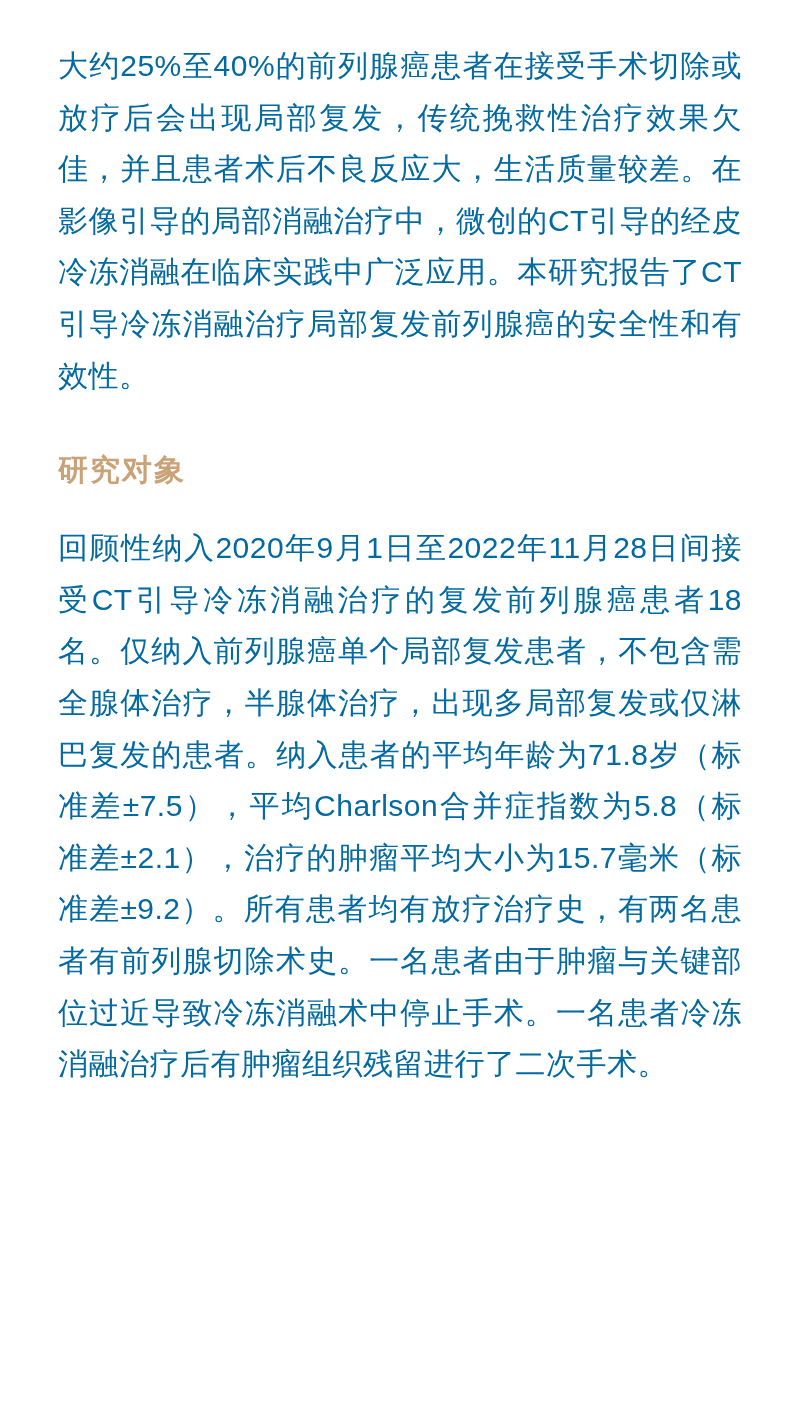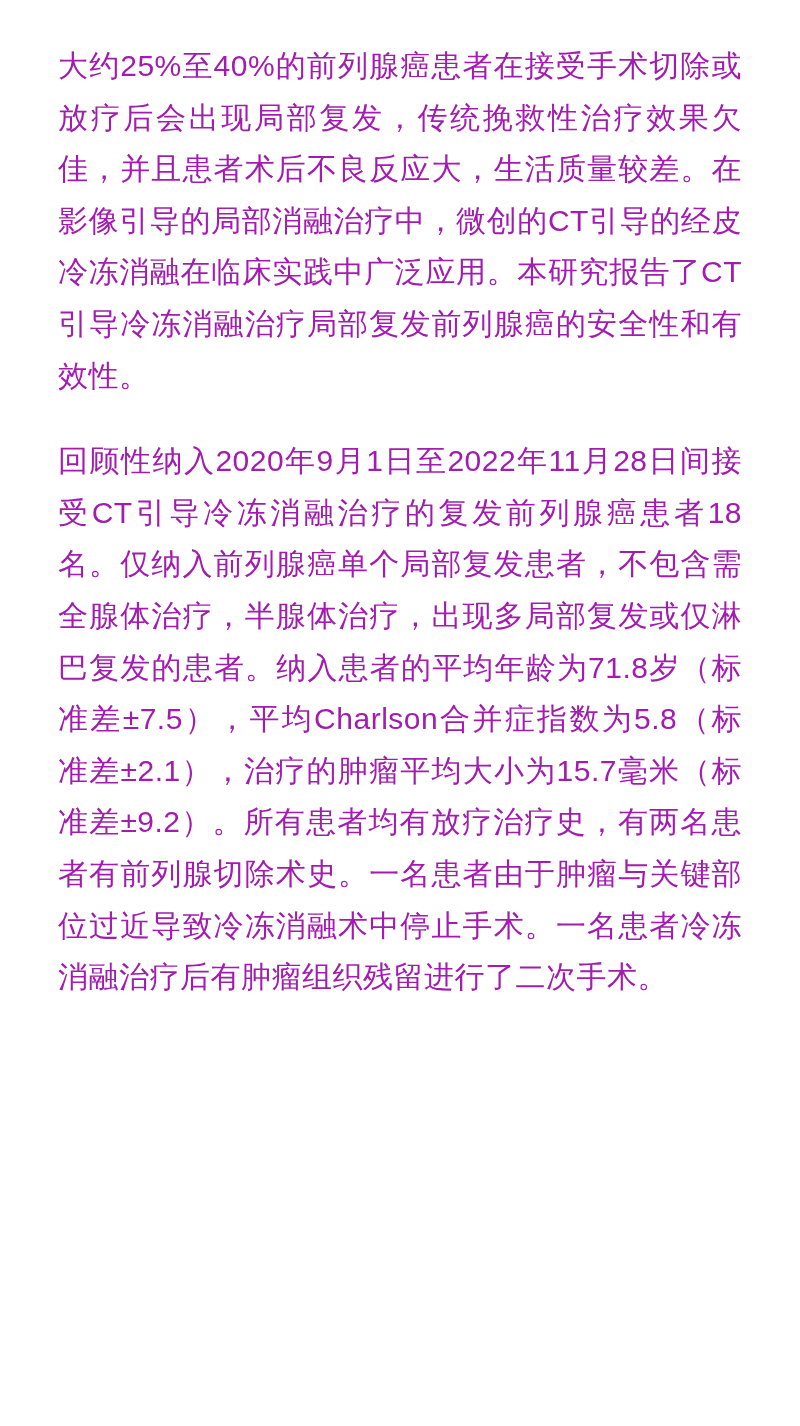--- a/index.html
+++ b/index.html
@@ -17,21 +17,21 @@
     width: 800px;
     min-height: 1426px;
     box-sizing: border-box;
     padding: 30px 58px 20px 58px;
     background: #ffffff;
   }
   .para {
     font-size: 30px;
     line-height: 1.72;
     letter-spacing: 0.5px;
-    color: #a21caf;
+    color: #0369a1;
     text-align: justify;
     text-justify: inter-ideograph;
     margin: 0 0 34px 0;
     font-weight: 400;
   }
   .para.first {
     margin-top: 10px;
   }
   .section-heading {
     font-size: 30px;
@@ -46,16 +46,17 @@
     margin-bottom: 0;
   }
 </style>
 </head>
 <body>
 
 <div class="page">
 
   <p class="para first">大约25%至40%的前列腺癌患者在接受手术切除或放疗后会出现局部复发，传统挽救性治疗效果欠佳，并且患者术后不良反应大，生活质量较差。在影像引导的局部消融治疗中，微创的CT引导的经皮冷冻消融在临床实践中广泛应用。本研究报告了CT引导冷冻消融治疗局部复发前列腺癌的安全性和有效性。</p>
 
+  <h2 class="section-heading">研究对象</h2>
 
   <p class="para body-2">回顾性纳入2020年9月1日至2022年11月28日间接受CT引导冷冻消融治疗的复发前列腺癌患者18名。仅纳入前列腺癌单个局部复发患者，不包含需全腺体治疗，半腺体治疗，出现多局部复发或仅淋巴复发的患者。纳入患者的平均年龄为71.8岁（标准差±7.5），平均Charlson合并症指数为5.8（标准差±2.1），治疗的肿瘤平均大小为15.7毫米（标准差±9.2）。所有患者均有放疗治疗史，有两名患者有前列腺切除术史。一名患者由于肿瘤与关键部位过近导致冷冻消融术中停止手术。一名患者冷冻消融治疗后有肿瘤组织残留进行了二次手术。</p>
 
 </div>
 
 </body></html>

